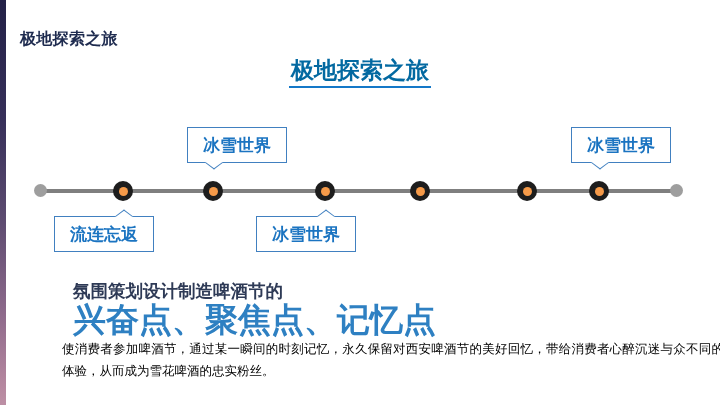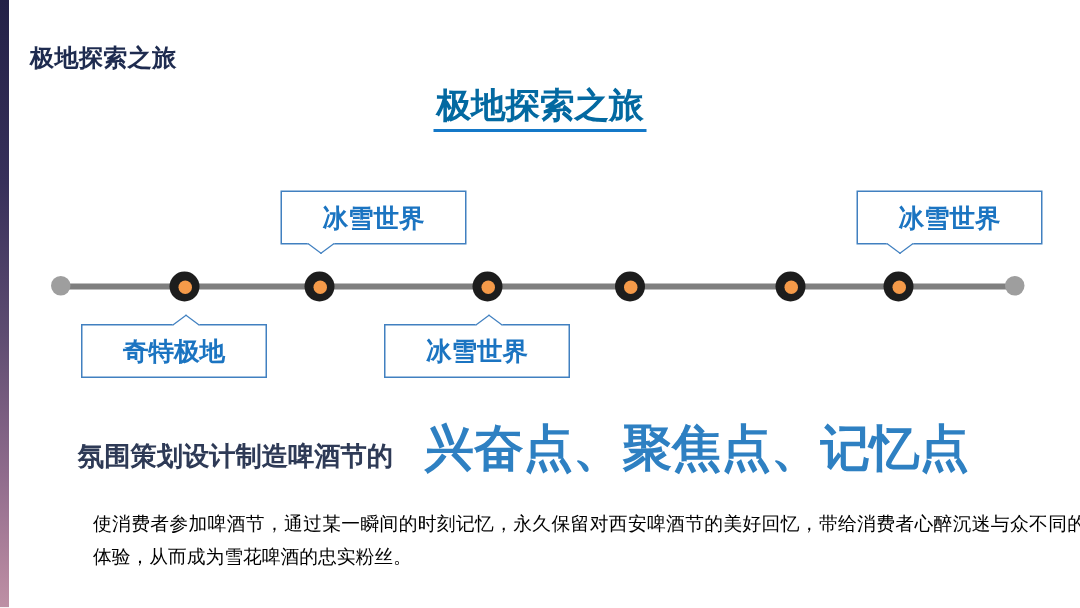--- a/index.html
+++ b/index.html
@@ -12,31 +12,31 @@
                color:#1e2b4f;letter-spacing:0.3px;}
   .title-wrap{position:absolute;left:0;top:57px;width:720px;text-align:center;}
   .title{display:inline-block;font-size:23px;font-weight:bold;color:#0369a1;
          padding:0 2px 3px 2px;border-bottom:2.5px solid #1478c8;line-height:1.15;text-align:right;}
   .timeline{position:absolute;left:0;top:0;width:720px;height:405px;}
   .tl-line{position:absolute;left:40px;top:189px;width:638px;height:4px;background:#7f7f7f;border-radius:2px;}
   .end-dot{position:absolute;top:184px;width:13px;height:13px;border-radius:50%;background:#9e9e9e;}
   .node{position:absolute;top:181px;width:20px;height:20px;border-radius:50%;background:#1d1d1d;}
   .node::after{content:"";position:absolute;left:50%;top:50%;width:9px;height:9px;margin:-4.5px 0 0 -4.5px;
                border-radius:50%;background:#f59a49;}
-  .callout{position:absolute;width:124px;height:36px;background:#fff;border:1.5px solid #4180c0;
+  .callout{position:absolute;width:100px;height:36px;background:#fff;border:1.5px solid #4180c0;
            box-sizing:border-box;display:flex;align-items:center;justify-content:center;}
   .callout .lbl{font-size:17px;font-weight:bold;color:#1b74c1;white-space:nowrap;}
   .callout::after{content:"";position:absolute;width:12px;height:12px;background:#fff;left:var(--nx,26px);}
   .callout.above{top:127px;}
   .callout.below{top:216px;}
   .callout.above::after{bottom:-7px;border-right:1.5px solid #4180c0;border-bottom:1.5px solid #4180c0;
                         transform:translateX(-50%) scaleY(0.75) rotate(45deg);}
   .callout.below::after{top:-7px;border-left:1.5px solid #4180c0;border-top:1.5px solid #4180c0;
                         transform:translateX(-50%) scaleY(0.75) rotate(45deg);}
-  .headline-row{position:absolute;left:52px;top:281px;display:flex;align-items:baseline;white-space:nowrap;}
+  .headline-row{position:absolute;left:52px;top:281px;display:flex;align-items:baseline;white-space:nowrap;flex-direction:column;}
   .headline-lead{font-size:17.5px;font-weight:bold;color:#2e3a56;line-height:1.2;}
   .headline-big{font-size:33px;font-weight:bold;color:#2e80c2;line-height:1.1;margin-left:21px;}
   .body-para{position:absolute;left:46px;top:322px;width:662px;margin:16px;font-size:12.5px;
              line-height:22px;color:#000000;text-align:justify;}
 </style>
 </head>
 <body>
 
 <div class="slide">
 
@@ -55,21 +55,21 @@
     <span class="end-dot" style="left:670px"></span>
 
     <span class="node" style="left:113px"></span>
     <span class="node" style="left:203px"></span>
     <span class="node" style="left:315px"></span>
     <span class="node" style="left:410px"></span>
     <span class="node" style="left:517px"></span>
     <span class="node" style="left:589px"></span>
 
     <div class="callout below" style="left:54px;  --nx:69px">
-      <span class="lbl">奇特极地</span>
+      <span class="lbl">流连忘返</span>
     </div>
     <div class="callout above" style="left:187px; --nx:26px">
       <span class="lbl">冰雪世界</span>
     </div>
     <div class="callout below" style="left:256px; --nx:69px">
       <span class="lbl">冰雪世界</span>
     </div>
     <div class="callout above" style="left:571px; --nx:28px">
       <span class="lbl">冰雪世界</span>
     </div>

